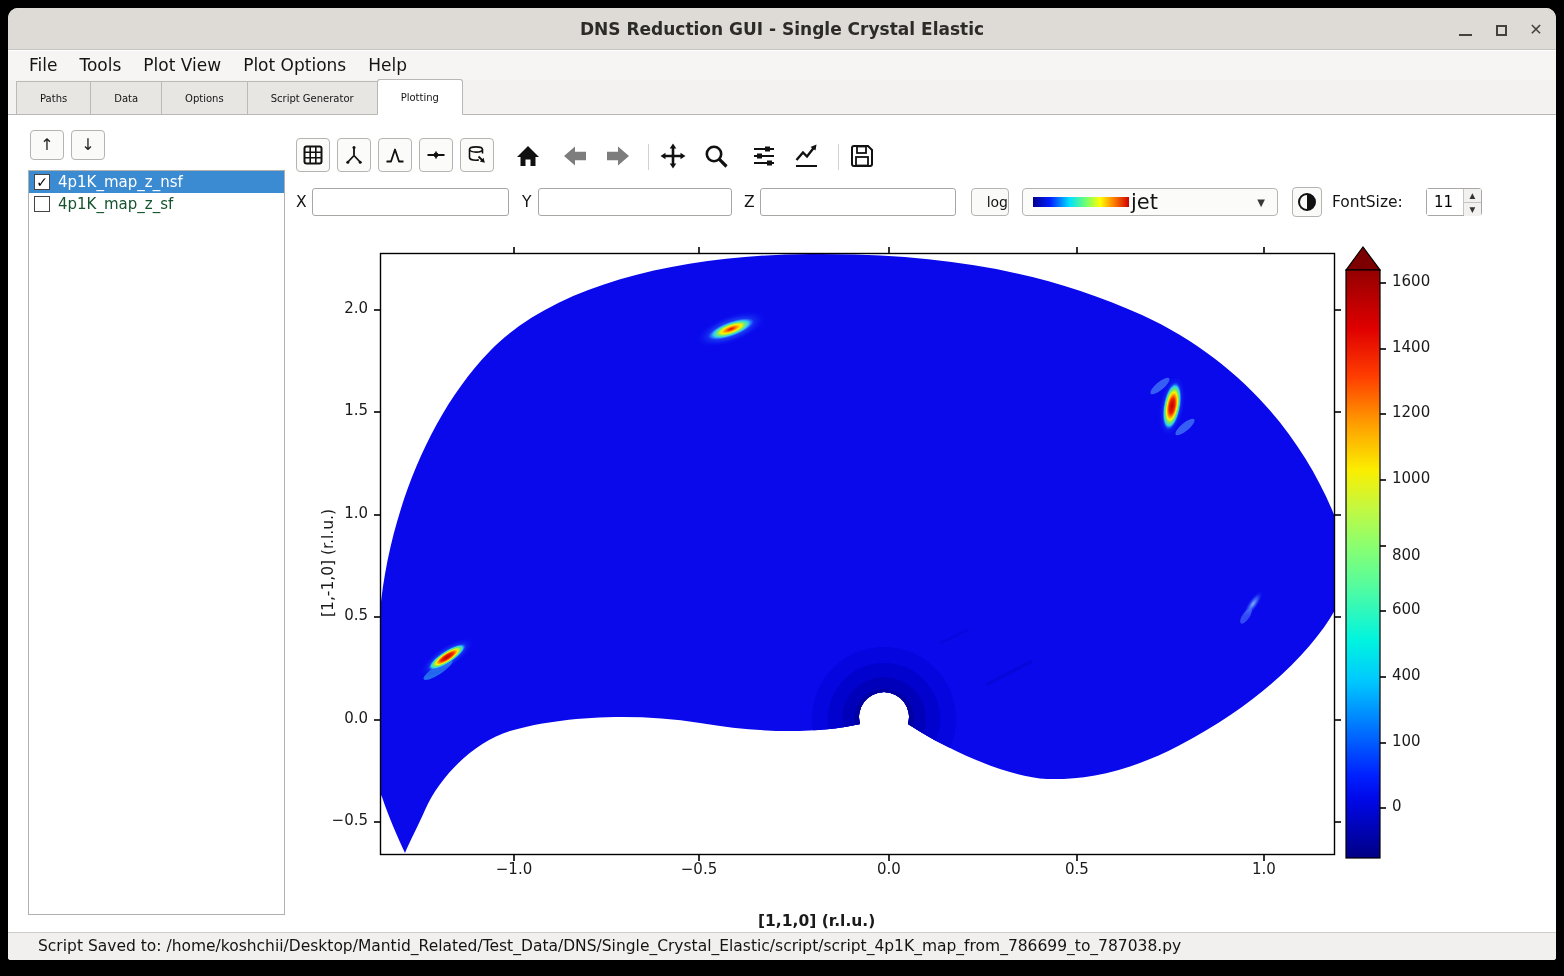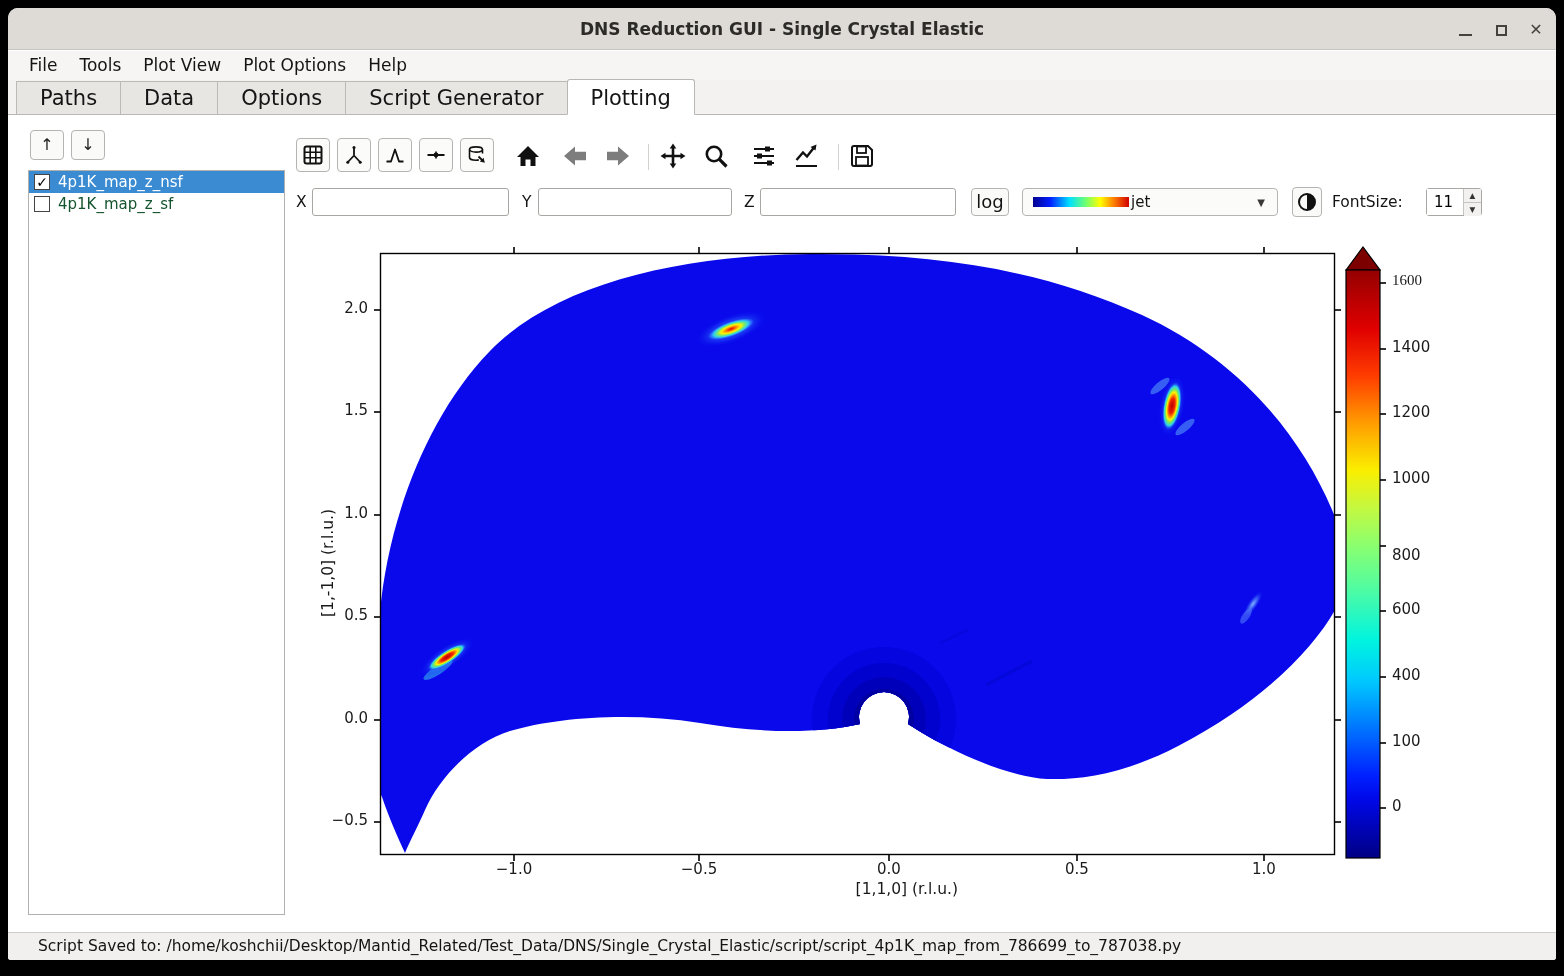--- a/index.html
+++ b/index.html
@@ -16,21 +16,21 @@
   .minimize-glyph { position:absolute; left:5px; top:16px; width:13px; height:0; border-bottom:2.5px solid #45423e; }
   .maximize-glyph { position:absolute; left:6px; top:7px; width:11px; height:11px; border:2px solid #45423e; }
   .close-glyph { position:absolute; left:0; top:0; width:24px; height:24px; text-align:center; line-height:24px;
                  font-size:16px; font-weight:bold; color:#45423e; }
   
   .menubar { position:absolute; left:0; top:43px; width:100%; height:29px; background:#f6f5f4; display:flex; align-items:center; padding-left:10px; }
   .menu-item { font-size:17px; color:#141414; padding:0 11px; line-height:29px; }
   
   .tabbar { position:absolute; left:0; top:72px; width:100%; height:35px; background:#f3f2f0;
             border-bottom:1px solid #b9b7b3; display:flex; align-items:flex-end; padding-left:8px; }
-  .tab { height:33px; line-height:33px; padding:0 23px; font-size:21px; color:#141414;
+  .tab { height:33px; line-height:33px; padding:0 23px; font-size:10px; color:#141414;
          background:#e8e6e3; border:1px solid #bcbab6; border-bottom:none; margin-right:-1px; }
   .tab.active { background:#ffffff; height:36px; line-height:36px; position:relative; z-index:2;
                 border:1px solid #b9b7b3; border-bottom:1px solid #ffffff; margin-bottom:-1px; border-radius:3px 3px 0 0; }
   .content { position:absolute; left:0; top:107px; width:100%; height:817px; background:#ffffff; }
   
   .squarebtn { position:absolute; width:34px; height:30px; background:#fafaf9; border:1px solid #b6b4b0;
                border-radius:4px; text-align:center; line-height:28px; font-size:16px; color:#222; }
   .wslist { position:absolute; left:20px; top:162px; width:257px; height:745px; background:#fff;
             border:1px solid #b2b0ac; overflow:hidden; }
   .wsrow { position:relative; height:22px; display:flex; align-items:center; font-size:15px; color:#14532d; }
@@ -40,40 +40,40 @@
   
   .toolbtn { position:absolute; top:130px; width:34px; height:34px; background:#fbfbfa; border:1px solid #b6b4b0;
              border-radius:4px; display:flex; align-items:center; justify-content:center; }
   .navic { position:absolute; top:135px; width:26px; height:26px; }
   .tsep { position:absolute; top:136px; width:1px; height:26px; background:#d4d2ce; }
   
   .axlabel { position:absolute; top:180px; height:28px; line-height:28px; font-size:15.5px; color:#141414; }
   .txtin { position:absolute; top:180px; height:28px; border:1px solid #a9a7a3; border-radius:3px; background:#fff;
            font-size:15px; padding:0 6px; font-family:"DejaVu Sans",sans-serif; }
   .logbtn { position:absolute; top:180px; left:963px; width:38px; height:28px; background:#fafaf9; border:1px solid #b6b4b0;
-            border-radius:4px; font-size:18px; text-align:center; line-height:26px; color:#141414; }
+            border-radius:4px; font-size:14px; text-align:right; line-height:26px; color:#141414; }
   .combo { position:absolute; top:180px; left:1014px; width:256px; height:28px; background:#fbfbfa; border:1px solid #b6b4b0;
            border-radius:4px; display:flex; align-items:center; }
   .cmapstrip { width:96px; height:10px; margin-left:10px; flex:0 0 auto;
     background:linear-gradient(to right,#000090,#0020ff 18%,#00e0ff 38%,#70ff70 55%,#ffff00 70%,#ff8000 84%,#d00000); }
-  .combotext { font-size:15px; color:#141414; margin-left:2px; flex:1; }
+  .combotext { font-size:21px; color:#141414; margin-left:2px; flex:1; }
   .comboarrow { font-size:10px; color:#3c3a36; margin-right:12px; }
   .invbtn { position:absolute; top:179px; left:1284px; width:30px; height:30px; background:#fafaf9; border:1px solid #b6b4b0;
             border-radius:4px; display:flex; align-items:center; justify-content:center; }
   .spin { position:absolute; top:180px; left:1418px; width:56px; height:28px; border:1px solid #a9a7a3; border-radius:3px;
           background:#fff; display:flex; }
   .spinval { width:36px; border:none; outline:none; font-size:15px; padding-left:7px; font-family:"DejaVu Sans",sans-serif; }
   .spinbtns { width:18px; display:flex; flex-direction:column; border-left:1px solid #c6c4c0; }
   .spinbtn { flex:1; background:#f2f1ef; font-size:7.5px; color:#333; text-align:center; line-height:13px; }
   .spinbtn + .spinbtn { border-top:1px solid #c6c4c0; }
   
   .xt { position:absolute; width:70px; top:852px; text-align:center; font-size:15px; color:#1a1a1a; font-family:"DejaVu Sans",sans-serif; }
   .yt { position:absolute; width:64px; left:296px; text-align:right; font-size:15px; color:#1a1a1a; font-family:"DejaVu Sans",sans-serif; }
   .cbt { position:absolute; width:56px; left:1384px; text-align:left; font-size:15px; color:#1a1a1a; font-family:"DejaVu Sans",sans-serif; }
-  .xlabel { position:absolute; left:750px; top:872px; width:200px; text-align:right; font-size:15.5px; color:#1a1a1a; }
+  .xlabel { position:absolute; left:750px; top:904px; width:200px; text-align:left; font-size:15.5px; color:#1a1a1a;font-weight:bold; }
   .ylabel { position:absolute; left:212px; top:546px; width:216px; text-align:center; font-size:15.5px; color:#1a1a1a;
             transform:rotate(-90deg); }
   
   .statusbar { position:absolute; left:0; top:924px; width:100%; height:28px; background:#f1f0ee;
                border-top:1px solid #cfcdc9; font-size:15.5px; color:#141414; line-height:27px; padding-left:30px; }
 </style>
 </head>
 <body>
 
 <div class="app">
@@ -378,21 +378,21 @@
           <line x1="42" y1="105" x2="48" y2="105"></line>
       <line x1="42" y1="170" x2="48" y2="170"></line>
           <line x1="42" y1="236" x2="48" y2="236"></line>
       <line x1="42" y1="302" x2="48" y2="302"></line>
           <line x1="42" y1="367" x2="48" y2="367"></line>
       <line x1="42" y1="433" x2="48" y2="433"></line>
           <line x1="42" y1="499" x2="48" y2="499"></line>
       <line x1="42" y1="564" x2="48" y2="564"></line>
     </g>
   </svg>
-  <span class="cbt" style="top:264px;font-family:Liberation Serif, serif;">1600</span>
+  <span class="cbt" style="top:264px;">1600</span>
   <span class="cbt" style="top:330px;">1400</span>
   <span class="cbt" style="top:395px;">1200</span>
   <span class="cbt" style="top:461px;">1000</span>
   <span class="cbt" style="top:514px;margin-top:24px;">800</span>
   <span class="cbt" style="top:592px;">600</span>
   <span class="cbt" style="top:658px;">400</span>
   <span class="cbt" style="top:724px;">100</span>
   <span class="cbt" style="top:789px;">0</span>
 
   <div class="statusbar">

